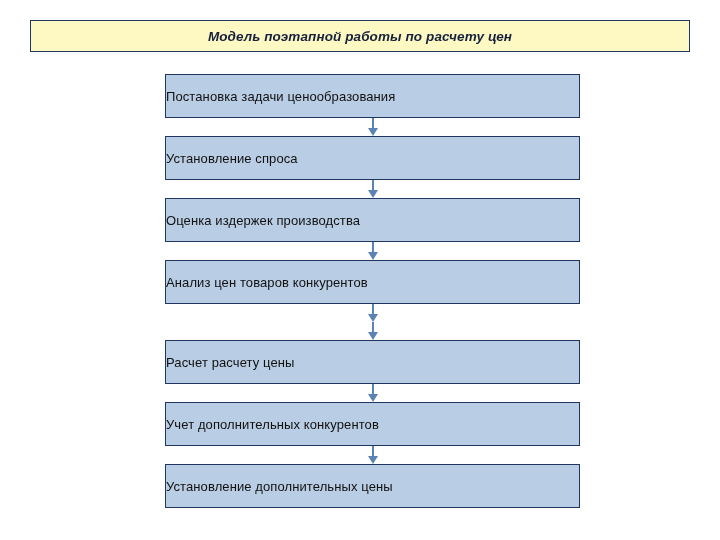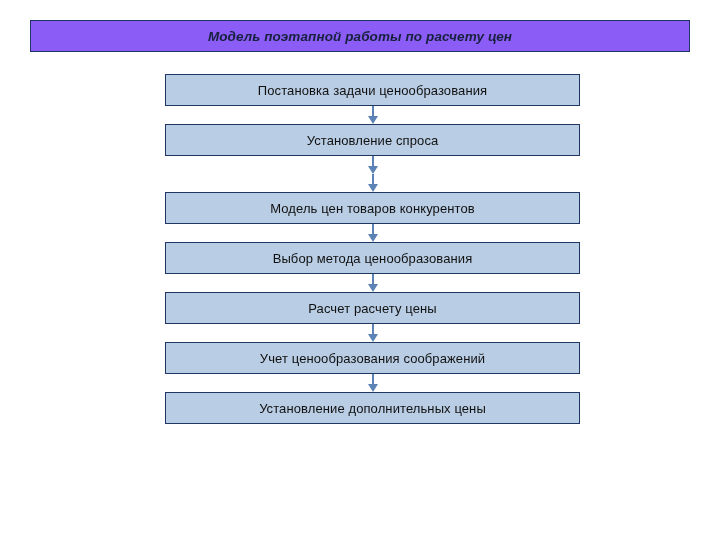--- a/index.html
+++ b/index.html
@@ -24,21 +24,21 @@
   }
 
   
   #title-bar {
     position: absolute;
     left: 30px;
     top: 20px;
     width: 660px;
     height: 32px;
     box-sizing: border-box;
-    background: #8b5cf6;
+    background: #fef9c3;
     border: 1.5px solid #1f3660;
     display: flex;
     align-items: center;
     justify-content: center;
   }
   #title-text {
     font-size: 13.5px;
     font-style: italic;
     font-weight: bold;
     color: #16213d;
@@ -55,26 +55,25 @@
   }
 
   .step-wrap {
     position: relative;
     width: 415px;
   }
 
   .step-box {
     box-sizing: border-box;
     width: 415px;
-    height: 32px;
+    height: 44px;
     background: #b9cde4;
     border: 1px solid #1f3660;
     display: flex;
     align-items: center;
-    justify-content: center;
   }
   .step-label {
     font-size: 13px;
     color: #111111;
     white-space: nowrap;
     letter-spacing: 0.1px;
   }
 
   
   .connector {
@@ -129,62 +128,62 @@
       <div class="step-box">
         <span class="step-label">Установление спроса</span>
       </div>
     </div>
 
     <div class="connector">
       <div class="stem"></div>
       <div class="head"></div>
     </div>
 
-
-    <div class="connector">
-      <div class="stem"></div>
-      <div class="head"></div>
-    </div>
-
     <div class="step-wrap">
       <div class="step-box">
-        <span class="step-label">Модель цен товаров конкурентов</span>
+        <span class="step-label">Оценка издержек производства</span>
       </div>
     </div>
 
     <div class="connector">
       <div class="stem"></div>
       <div class="head"></div>
     </div>
 
     <div class="step-wrap">
       <div class="step-box">
-        <span class="step-label">Выбор метода ценообразования</span>
+        <span class="step-label">Анализ цен товаров конкурентов</span>
       </div>
     </div>
+
+    <div class="connector">
+      <div class="stem"></div>
+      <div class="head"></div>
+    </div>
+
 
     <div class="connector">
       <div class="stem"></div>
       <div class="head"></div>
     </div>
 
     <div class="step-wrap">
       <div class="step-box">
         <span class="step-label">Расчет расчету цены</span>
       </div>
     </div>
 
     <div class="connector">
       <div class="stem"></div>
       <div class="head"></div>
     </div>
 
     <div class="step-wrap">
       <div class="step-box">
-        <span class="step-label">Учет ценообразования соображений</span>
+        <span class="step-label">Учет дополнительных конкурентов</span>
       </div>
     </div>
 
     <div class="connector">
       <div class="stem"></div>
       <div class="head"></div>
     </div>
 
     <div class="step-wrap">
       <div class="step-box">

